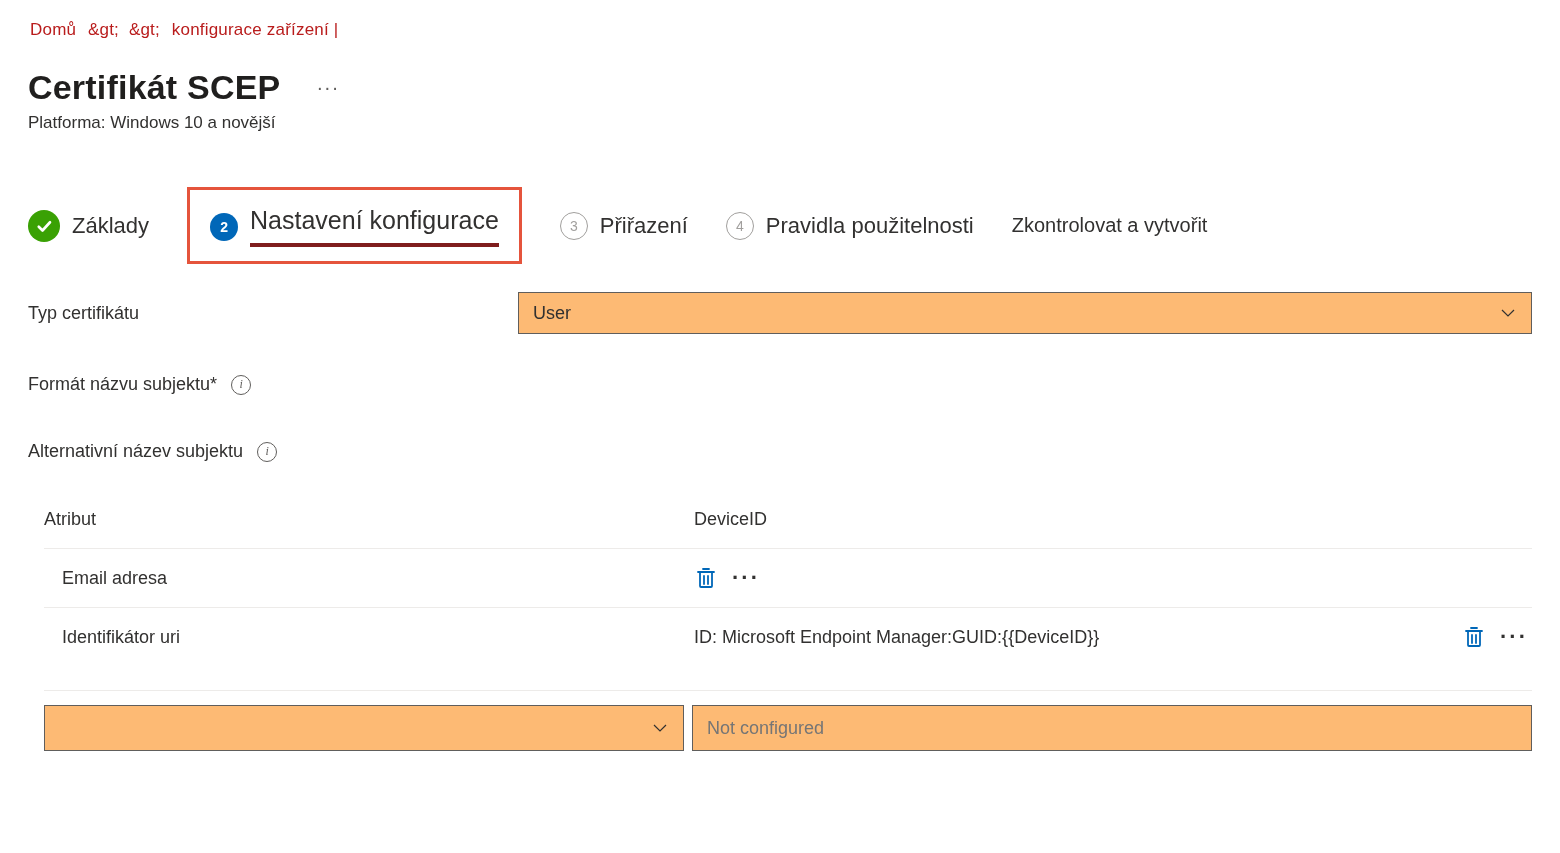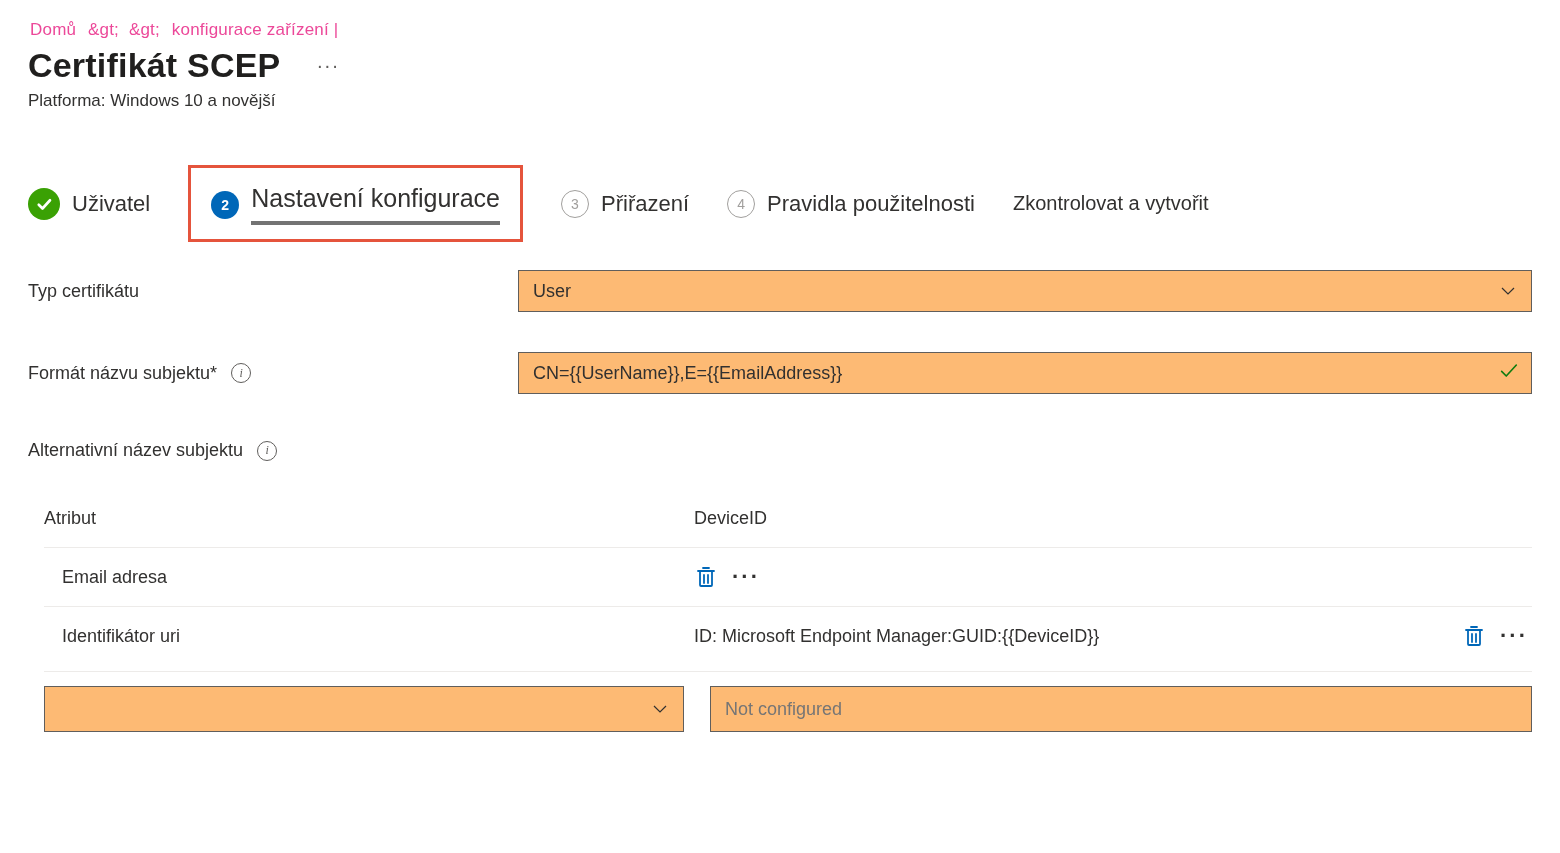--- a/index.html
+++ b/index.html
@@ -5,22 +5,22 @@
   * { box-sizing: border-box; margin: 0; padding: 0; }
   body {
     font-family: "Segoe UI", -apple-system, sans-serif;
     background: #fff;
     color: #323130;
     padding: 20px 28px;
     font-size: 15px;
   }
   .breadcrumb {
     font-size: 17px;
-    color: #ec4899;
-    margin-bottom: 6px;
+    color: #b91c1c;
+    margin-bottom: 28px;
     letter-spacing: 0.2px;
   }
   .breadcrumb span { margin: 0 2px; }
   .title-row {
     display: flex;
     align-items: center;
     gap: 30px;
   }
   .page-title {
     font-size: 34px;
@@ -83,21 +83,21 @@
   }
   .step-label.current {
     font-size: 25px;
   }
   .step-label.muted { color: #323130; }
   .step.highlighted {
     border: 3px solid #e5543c;
     padding: 16px 20px 14px 20px;
   }
   .step.highlighted .step-label {
-    border-bottom: 4px solid #737373;
+    border-bottom: 4px solid #7f1d1d;
     padding-bottom: 8px;
   }
   .check-svg { width: 18px; height: 18px; }
   
   .form-row {
     display: flex;
     align-items: center;
     margin-bottom: 30px;
   }
   .form-label {
@@ -201,22 +201,22 @@
   .row-dots {
     font-size: 22px;
     color: #323130;
     cursor: pointer;
     letter-spacing: 2px;
     font-weight: 700;
   }
   
   .new-row {
     display: flex;
-    gap: 26px;
-    margin-top: 6px;
+    gap: 8px;
+    margin-top: 24px;
     padding-left: 0;
   }
   .new-row .select-box,
   .new-row .text-box {
     flex: 1;
     height: 46px;
   }
   .placeholder { color: #605e5c; }
 </style>
 </head>
@@ -235,21 +235,21 @@
 <div class="subtitle">Platforma: Windows 10 a novější</div>
 
 <div class="wizard">
 
   <div class="step">
     <span class="step-circle done">
       <svg class="check-svg" viewBox="0 0 24 24" fill="none" stroke="#fff" stroke-width="3.5" stroke-linecap="round" stroke-linejoin="round">
           <polyline points="5 13 10 18 20 7"></polyline>
         </svg>
     </span>
-    <span class="step-label">Uživatel</span>
+    <span class="step-label">Základy</span>
   </div>
 
   <div class="step highlighted">
     <span class="step-circle active">2</span>
     <span class="step-label current">Nastavení konfigurace</span>
   </div>
 
   <div class="step">
     <span class="step-circle">3</span>
     <span class="step-label muted">Přiřazení</span>
@@ -276,30 +276,20 @@
           <polyline points="4 8 12 16 20 8"></polyline>
         </svg>
     </div>
   </div>
 </div>
 
 <div class="form-row" style="margin-top:40px">
   <div class="form-label">
     <span>Formát názvu subjektu*</span>
     <span class="info-icon">i</span>
-  </div>
-  <div class="form-control">
-    <div class="text-box">
-      <input class="text-input" value="CN={{UserName}},E={{EmailAddress}}" style="">
-      <span class="checkmark-valid">
-        <svg width="22" height="22" viewBox="0 0 24 24" fill="none" stroke="#107c10" stroke-width="1.8" stroke-linecap="round" stroke-linejoin="round">
-            <polyline points="4 13 9 18 20 6"></polyline>
-          </svg>
-      </span>
-    </div>
   </div>
 </div>
 
 <div class="section-header">
   <span>Alternativní název subjektu</span>
   <span class="info-icon">i</span>
 </div>
 
 <div class="attr-table">
   <div class="attr-head">

